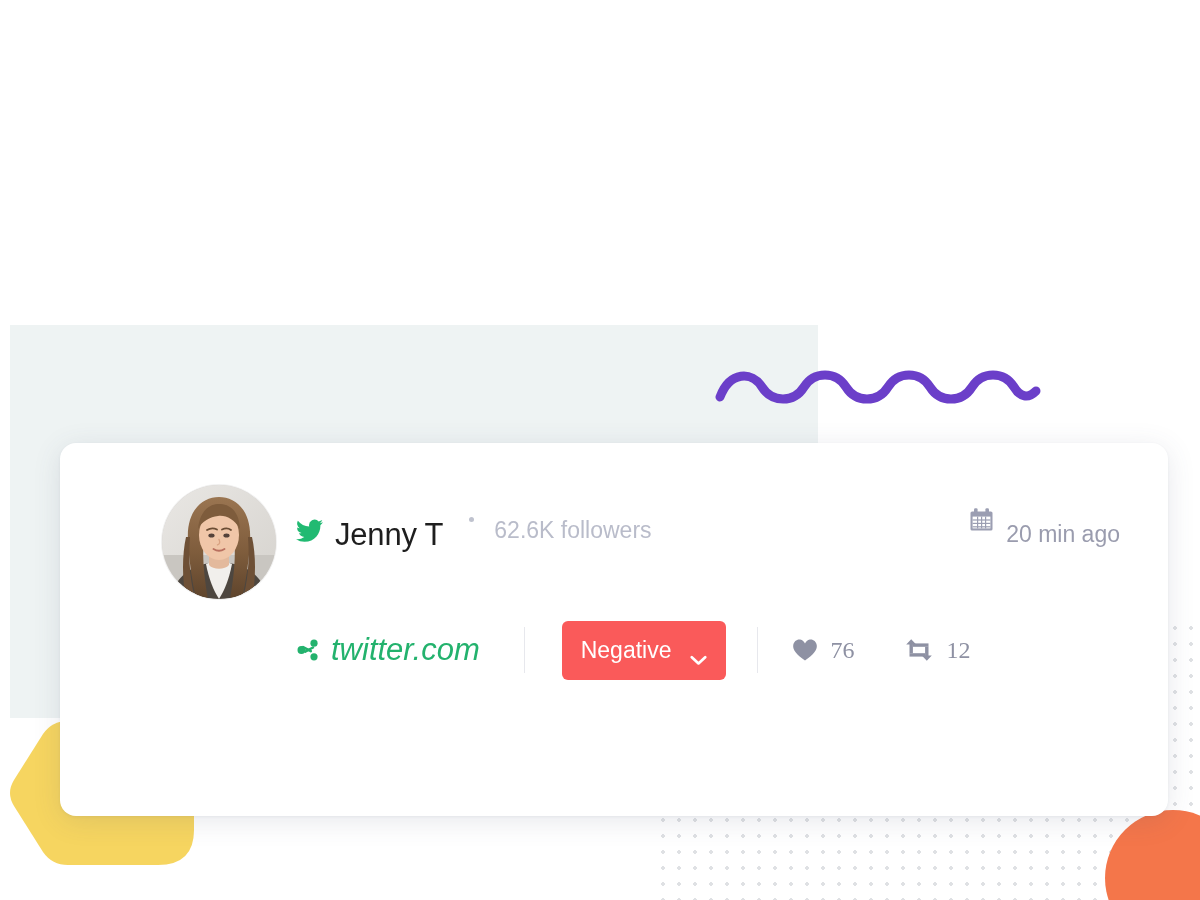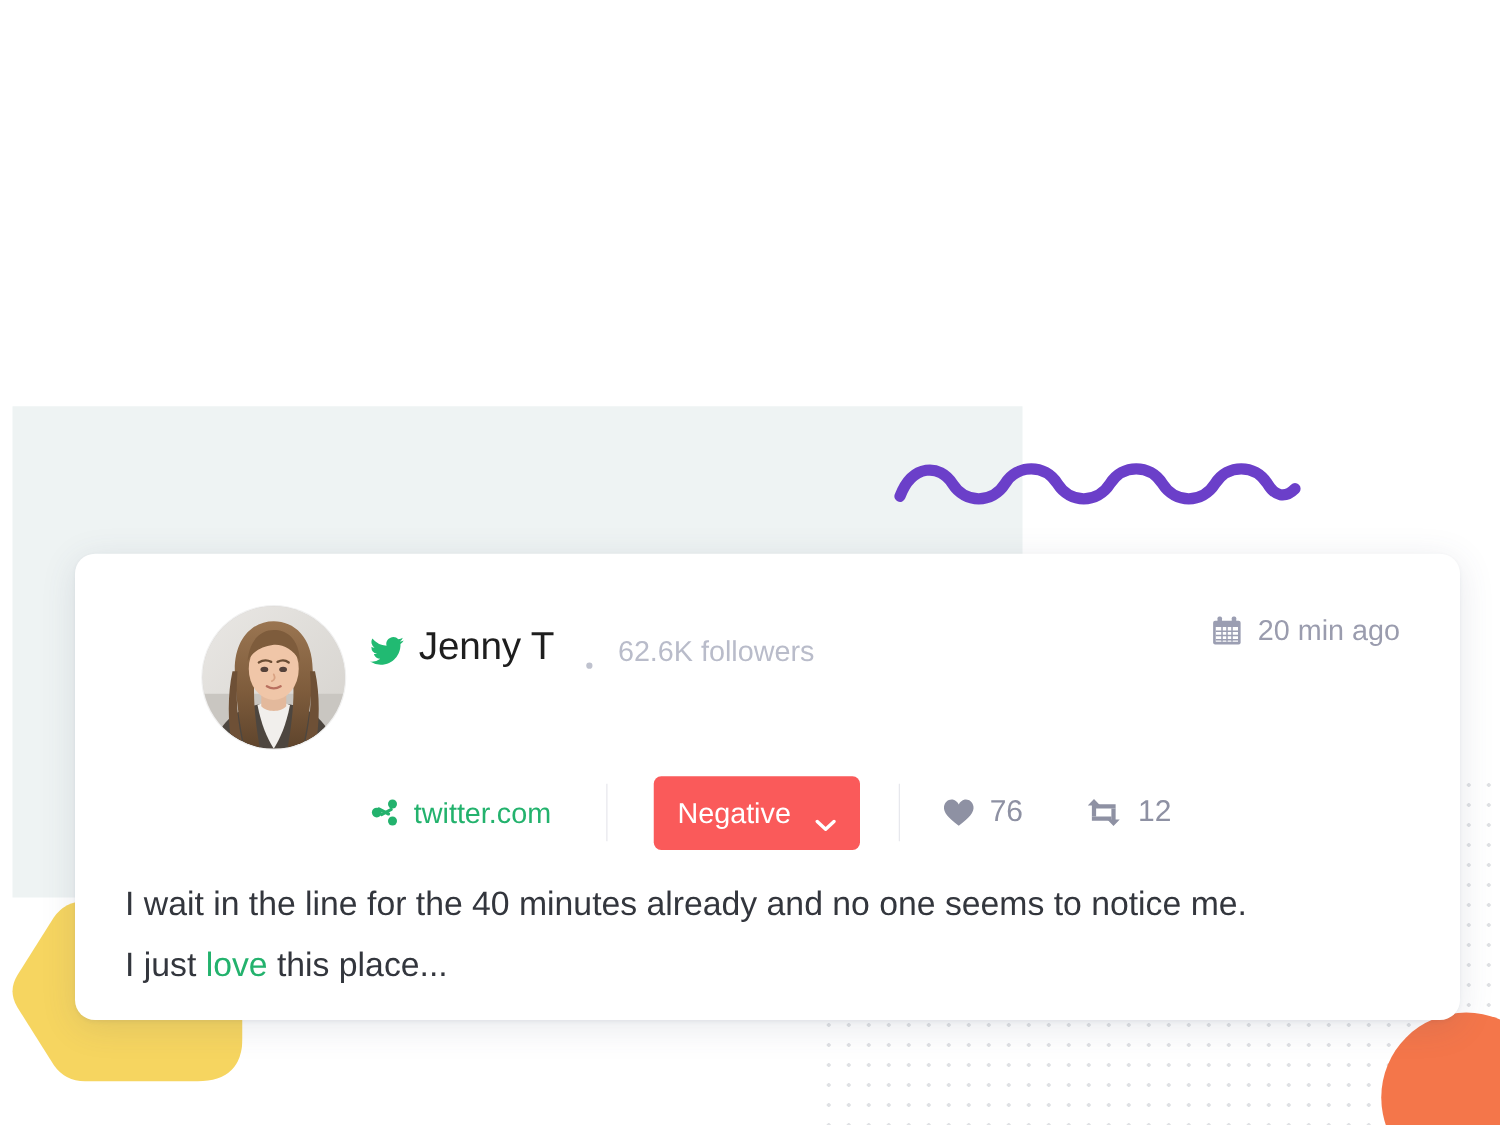--- a/index.html
+++ b/index.html
@@ -113,22 +113,23 @@
 
   .meta-col {
     position: absolute;
     left: 196px;
     top: 0;
     right: 0;
   }
 
   .line1 {
     display: flex;
-    align-items: flex-end;
+    align-items: flex-start;
     height: 50px;
+    margin-top: 32px;
   }
 
   .twitter-bird {
     width: 28px;
     height: 28px;
     display: block;
     margin-right: 11px;
     flex: none;
   }
 
@@ -165,20 +166,21 @@
   .cal-icon {
     width: 25px;
     height: 25px;
     display: block;
     margin-right: 12px;
     flex: none;
   }
   .time-text {
     font-size: 23px;
     color: #9a9cae;
+    margin-top: 30px;
   }
 
   
   .line2 {
     display: flex;
     align-items: center;
     height: 62px;
     margin-top: 12px;
   }
 
@@ -188,23 +190,24 @@
     flex: none;
   }
   .share-icon {
     width: 24px;
     height: 24px;
     display: block;
     margin-right: 11px;
     flex: none;
   }
   .source-name {
-    font-size: 23px;
+    font-size: 31px;
     color: #23b26d;
     white-space: nowrap;
+    font-style: italic;
   }
 
   .vdiv {
     width: 1px;
     height: 46px;
     background: #e7e8ed;
     flex: none;
   }
   .vdiv.first { margin-left: 44px; margin-right: 37px; }
   .vdiv.second { margin-left: 31px; margin-right: 34px; }
@@ -228,20 +231,21 @@
     height: 11px;
     display: block;
     margin-left: 19px;
     flex: none;
   }
 
   .stat {
     display: flex;
     align-items: center;
     flex: none;
+    font-family: Liberation Serif, serif;
   }
   .stat + .stat { margin-left: 50px; justify-content: flex-end; }
   .heart-icon { width: 26px; height: 24px; display: block; margin-right: 12px; flex:none; }
   .rt-icon { width: 30px; height: 24px; display: block; margin-right: 12px; flex:none; }
   .stat-count {
     font-size: 24px;
     color: #8e91a3;
   }
 
   
@@ -420,20 +424,16 @@
                 <path d="M5.5 15.2 L21.2 15.2 L21.2 18.6 L5.5 18.6 Z"></path>
                 <path d="M22.8 22.8 L17.8 17.6 L21.1 17.6 L21.1 8.8 L24.5 8.8 L24.5 17.6 L27.8 17.6 Z"></path>
                 <path d="M24.5 8.8 L8.8 8.8 L8.8 5.4 L24.5 5.4 Z"></path>
               </g>
             </svg>
           </span>
           <span class="stat-count">12</span>
         </span>
       </div>
 
-      <div class="tweet-body">
-        <div>I wait in the line for the 40 minutes already and no one seems to notice me.</div>
-        <div><span>I just </span><span class="kw-positive">love</span><span> this place...</span></div>
-      </div>
 
     </div>
   </div>
 </div>
 
 </body></html>

